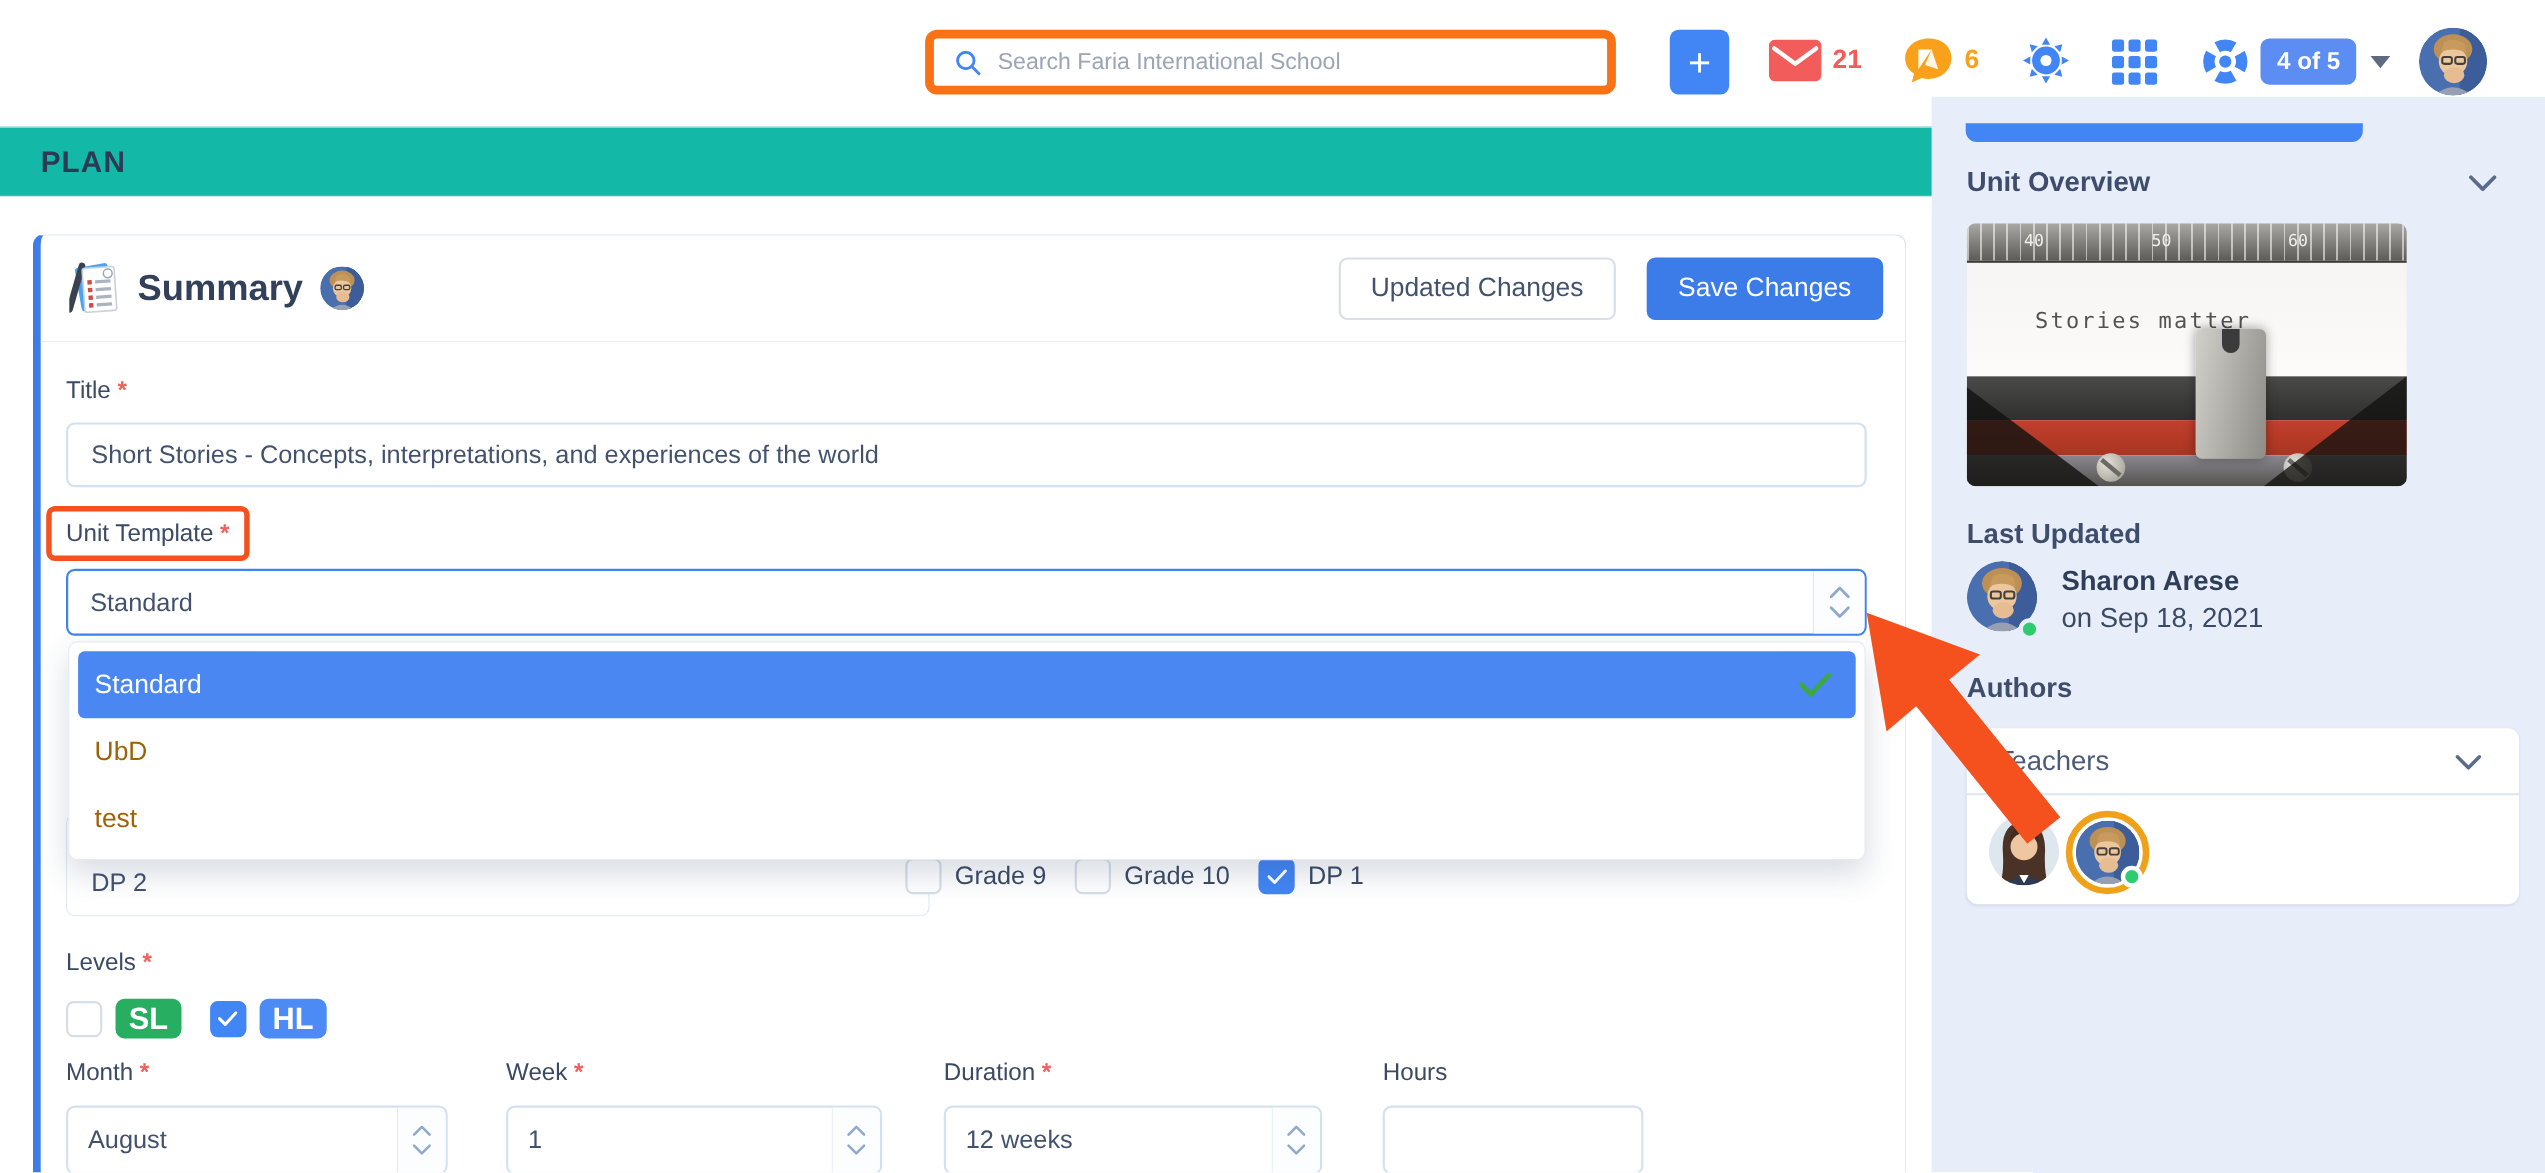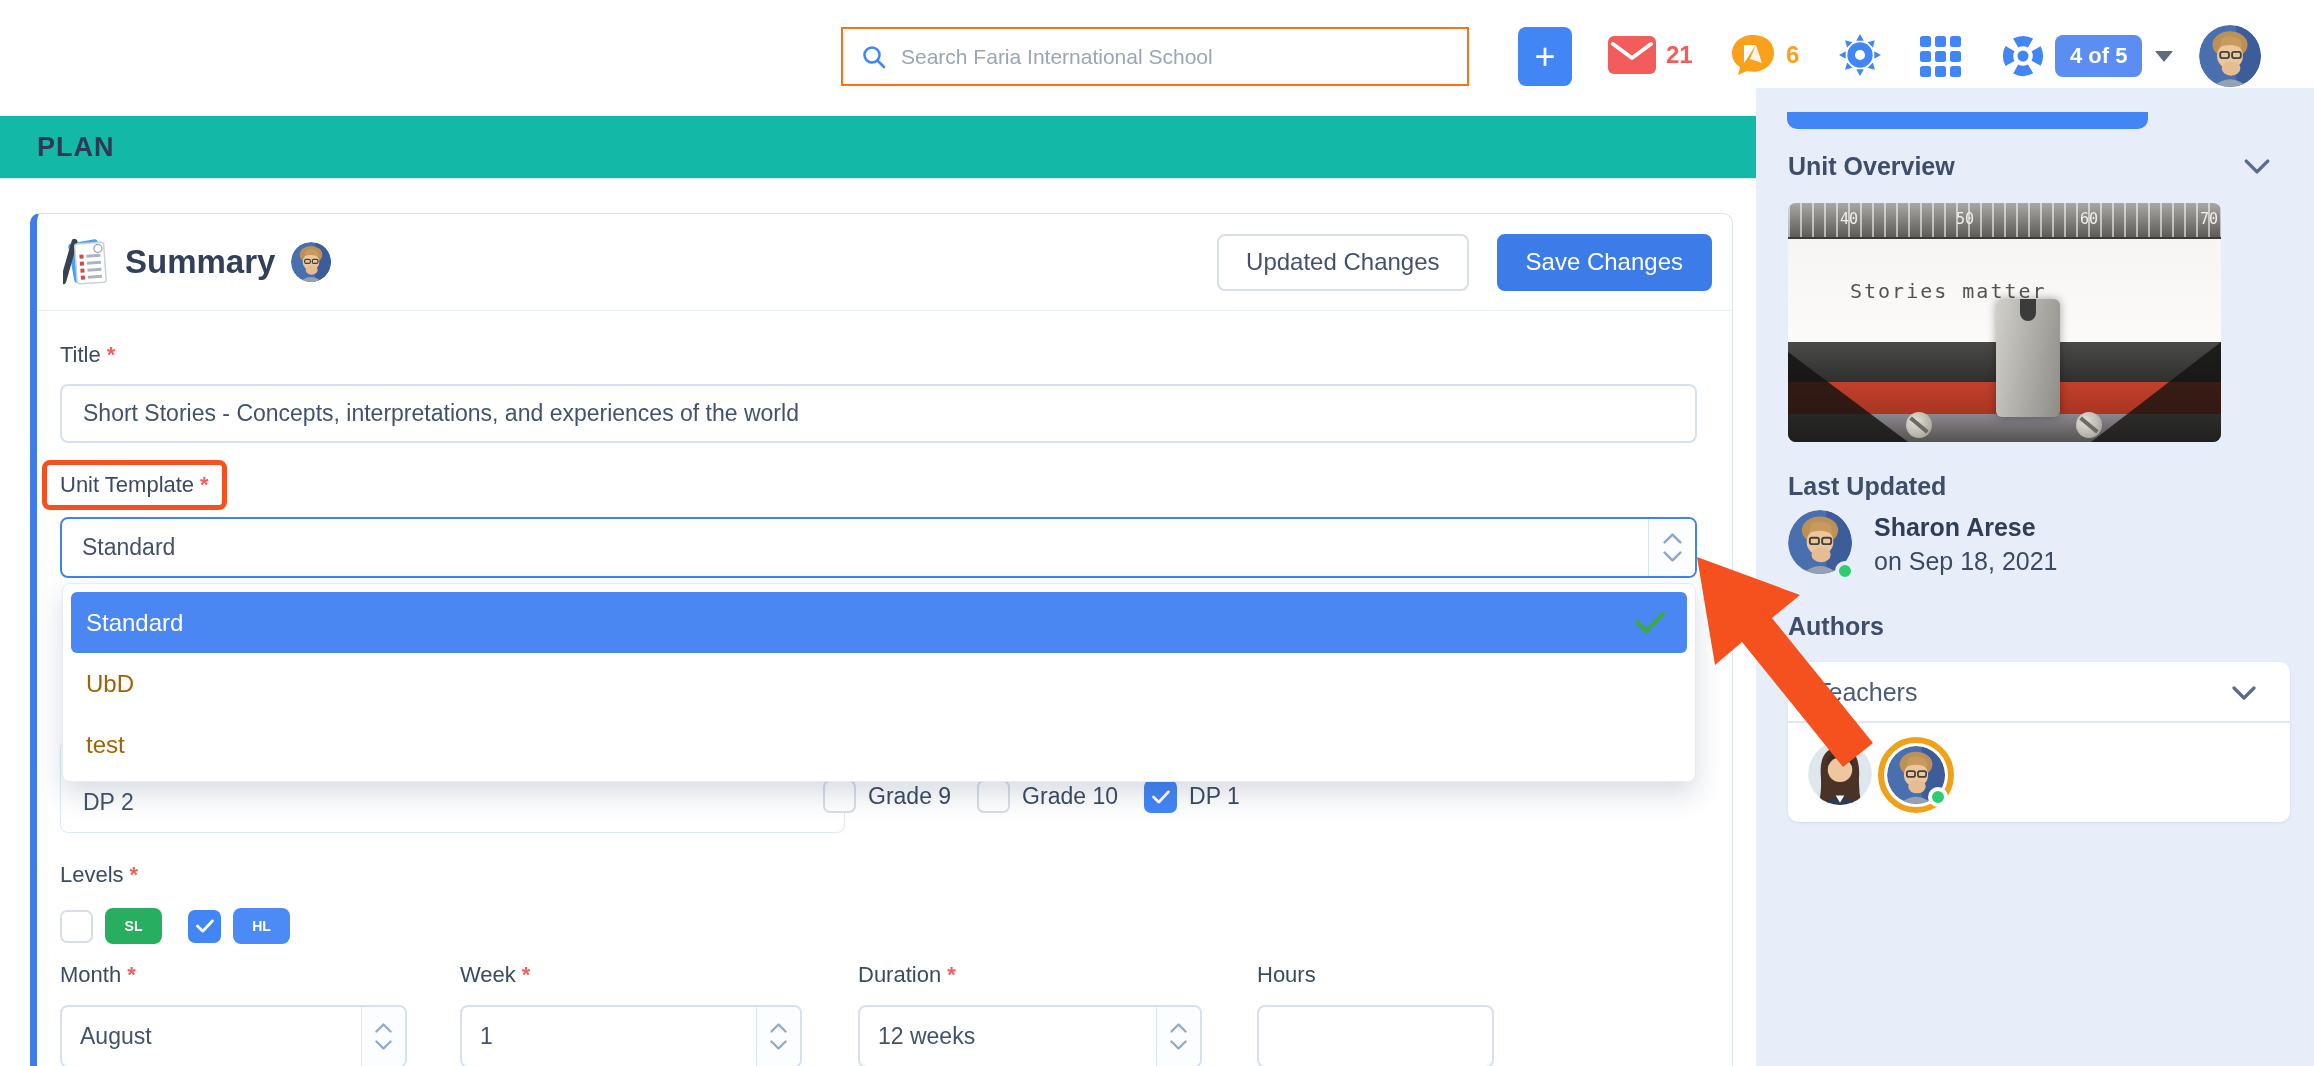--- a/index.html
+++ b/index.html
@@ -2,21 +2,21 @@
 <html><head>
 <meta charset="utf-8">
 <style>
   * { box-sizing: border-box; margin: 0; padding: 0; }
   body { background: #ffffff; font-family: "Liberation Sans", sans-serif; }
   #page { position: relative; width: 2314px; height: 1066px; overflow: hidden; background: #fff; }
 
   
   #topbar { position: absolute; left: 0; top: 0; width: 2314px; height: 88px; background: #fff; }
   #search-box { position: absolute; left: 841px; top: 27px; width: 628px; height: 59px;
-    border: 2px solid #f97316; border-radius: 0; background: #fff;
+    border: 8px solid #f97316; border-radius: 11px; background: #fff;
     display: flex; align-items: center; gap: 14px; padding: 0 18px; }
   #search-input { flex: 1; border: 0; outline: 0; font-size: 21px; color: #42526e; font-family: inherit; background: transparent; }
   #search-input::placeholder { color: #9aa5b5; }
   #add-btn { position: absolute; left: 1518px; top: 27px; width: 54px; height: 59px; background: #4285f4;
     border: 0; border-radius: 8px; color: #fff; font-size: 36px; font-weight: 400; line-height: 1;
     display: flex; align-items: center; justify-content: center; cursor: pointer; font-family: inherit; }
   .topgroup { position: absolute; display: flex; align-items: center; gap: 10px; cursor: pointer; }
   .count { font-size: 24px; font-weight: 700; }
   #icon-messages { left: 1608px; top: 36px; } #icon-messages .count { color: #f25c5a; }
   #icon-chat { left: 1730px; top: 33px; } #icon-chat .count { color: #f9a11b; }
@@ -80,41 +80,41 @@
   #grades-row { position: absolute; left: 786px; top: 566px; z-index: 1; display: flex; align-items: center; gap: 26px; }
   .cb-item { display: flex; align-items: center; gap: 12px; font-size: 23px; color: #3a4a63; cursor: pointer; }
   .cb { width: 33px; height: 33px; border: 2px solid #d7dee8; border-radius: 7px; background: #fff;
     display: inline-flex; align-items: center; justify-content: center; color: #fff; cursor: pointer; }
   .cb.checked { background: #4285f4; border-color: #4285f4; }
 
   #levels-field { position: absolute; left: 23px; top: 648px; }
   #levels-field .f-label { display: block; }
   .levels-row { margin-top: 20px; display: flex; align-items: center; gap: 12px; }
   .lvl-badge { height: 35px; min-width: 57px; padding: 18px 12px; border-radius: 8px; color: #fff;
-    font-weight: 700; font-size: 14px; display: inline-flex; align-items: center; justify-content: center; }
+    font-weight: 700; font-size: 28px; display: inline-flex; align-items: center; justify-content: center; }
   .lvl-sl { background: #27ae60; margin-right: 14px; }
   .lvl-hl { background: #4c8bf5; }
 
   #schedule-row { position: absolute; left: 23px; top: 748px; width: 1637px; height: 320px; }
   .sched-col { position: absolute; top: 0; }
   .sched-col .f-label { display: block; margin-bottom: 17px; }
   #col-month { left: 0; width: 347px; } #col-week { left: 400px; width: 342px; }
   #col-duration { left: 798px; width: 344px; } #col-hours { left: 1197px; width: 237px; }
   .sel-box { position: relative; height: 63px; border: 2px solid #d3e1f1; border-radius: 8px; background: #fff;
     display: flex; align-items: center; padding-left: 18px; font-size: 23px; color: #42526e; cursor: pointer; }
   .sel-box .spinner { width: 44px; }
   #hours-input { width: 100%; height: 63px; border: 2px solid #d3e1f1; border-radius: 8px;
     padding: 0 18px; font-size: 23px; color: #42526e; outline: 0; font-family: inherit; }
 
   
   #sidebar { position: absolute; left: 1756px; top: 88px; width: 558px; height: 978px; background: #e8eef9; }
   #sb-topbtn { position: absolute; left: 31px; top: 24px; width: 361px; height: 17px; background: #4285f4; border-radius: 0 0 10px 10px; }
   .sb-h { font-size: 25px; font-weight: 700; color: #3d4d6b; }
   #sb-overview-row { position: absolute; left: 32px; top: 64px; width: 482px; display: flex; align-items: center; justify-content: space-between; cursor: pointer; color: #5a6b8c; }
-  #sb-image { position: absolute; left: 32px; top: 115px; width: 433px; height: 239px; border-radius: 8px; overflow: hidden; background: #efecea; }
+  #sb-image { position: absolute; left: 32px; top: 115px; width: 400px; height: 239px; border-radius: 8px; overflow: hidden; background: #efecea; }
   .tw-ruler { height: 36px; position: relative; background:
     repeating-linear-gradient(90deg, rgba(255,255,255,.55) 0 1.6px, transparent 1.6px 12px),
     linear-gradient(#a9a8a5, #5d5b57); border-bottom: 2px solid #3c3b38; }
   .tw-num { position: absolute; top: 7px; font-family: "DejaVu Sans Mono", monospace; font-size: 15px; color: #f2efe9; }
   .tw-paper { height: 103px; background: linear-gradient(#f6f5f3, #fcfbfa); position: relative; }
   .tw-caption { position: absolute; left: 62px; top: 40px; font-family: "DejaVu Sans Mono", monospace;
     font-size: 20px; letter-spacing: 2px; color: #55534f; }
   .tw-black { height: 40px; background: linear-gradient(#4a4b48, #2f302e); }
   .tw-red { height: 32px; background: linear-gradient(#c2402c, #a83522); }
   .tw-bottom { height: 28px; background: linear-gradient(#8a888f, #55534f); position: relative; }

